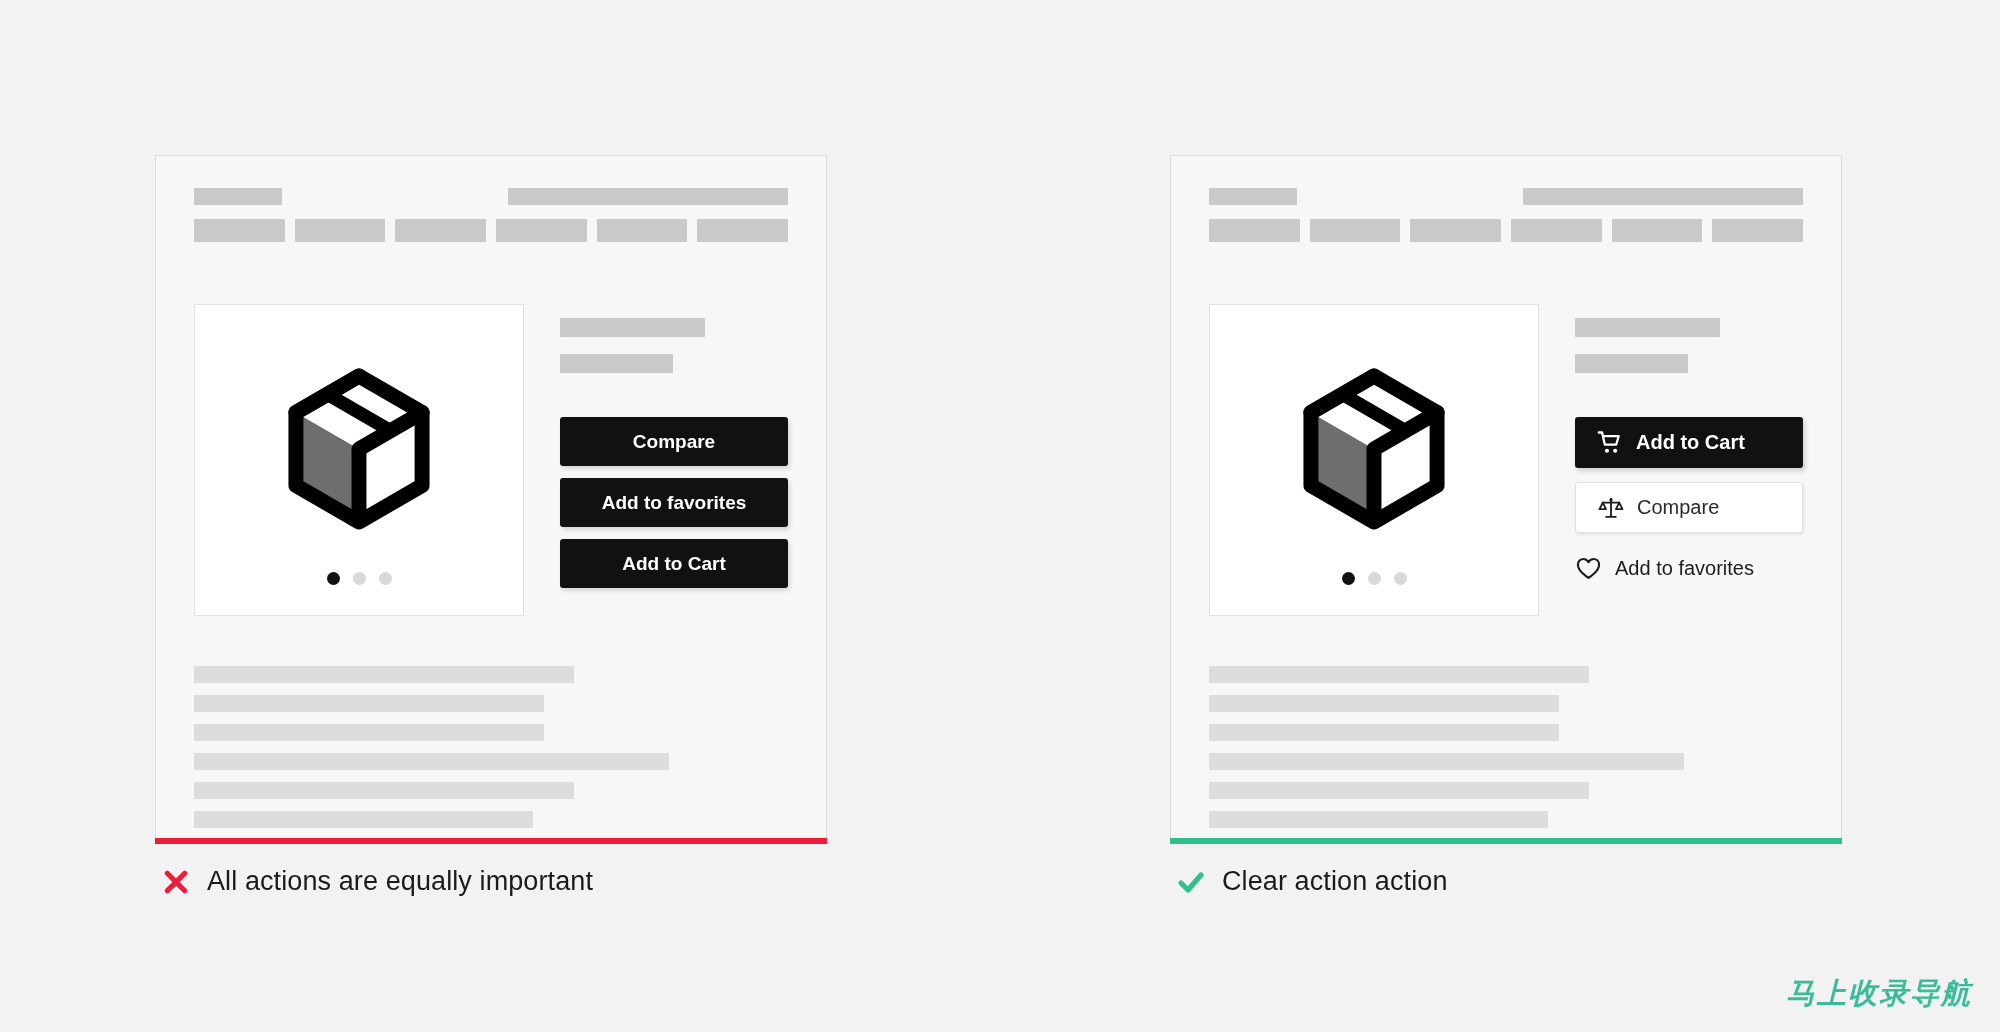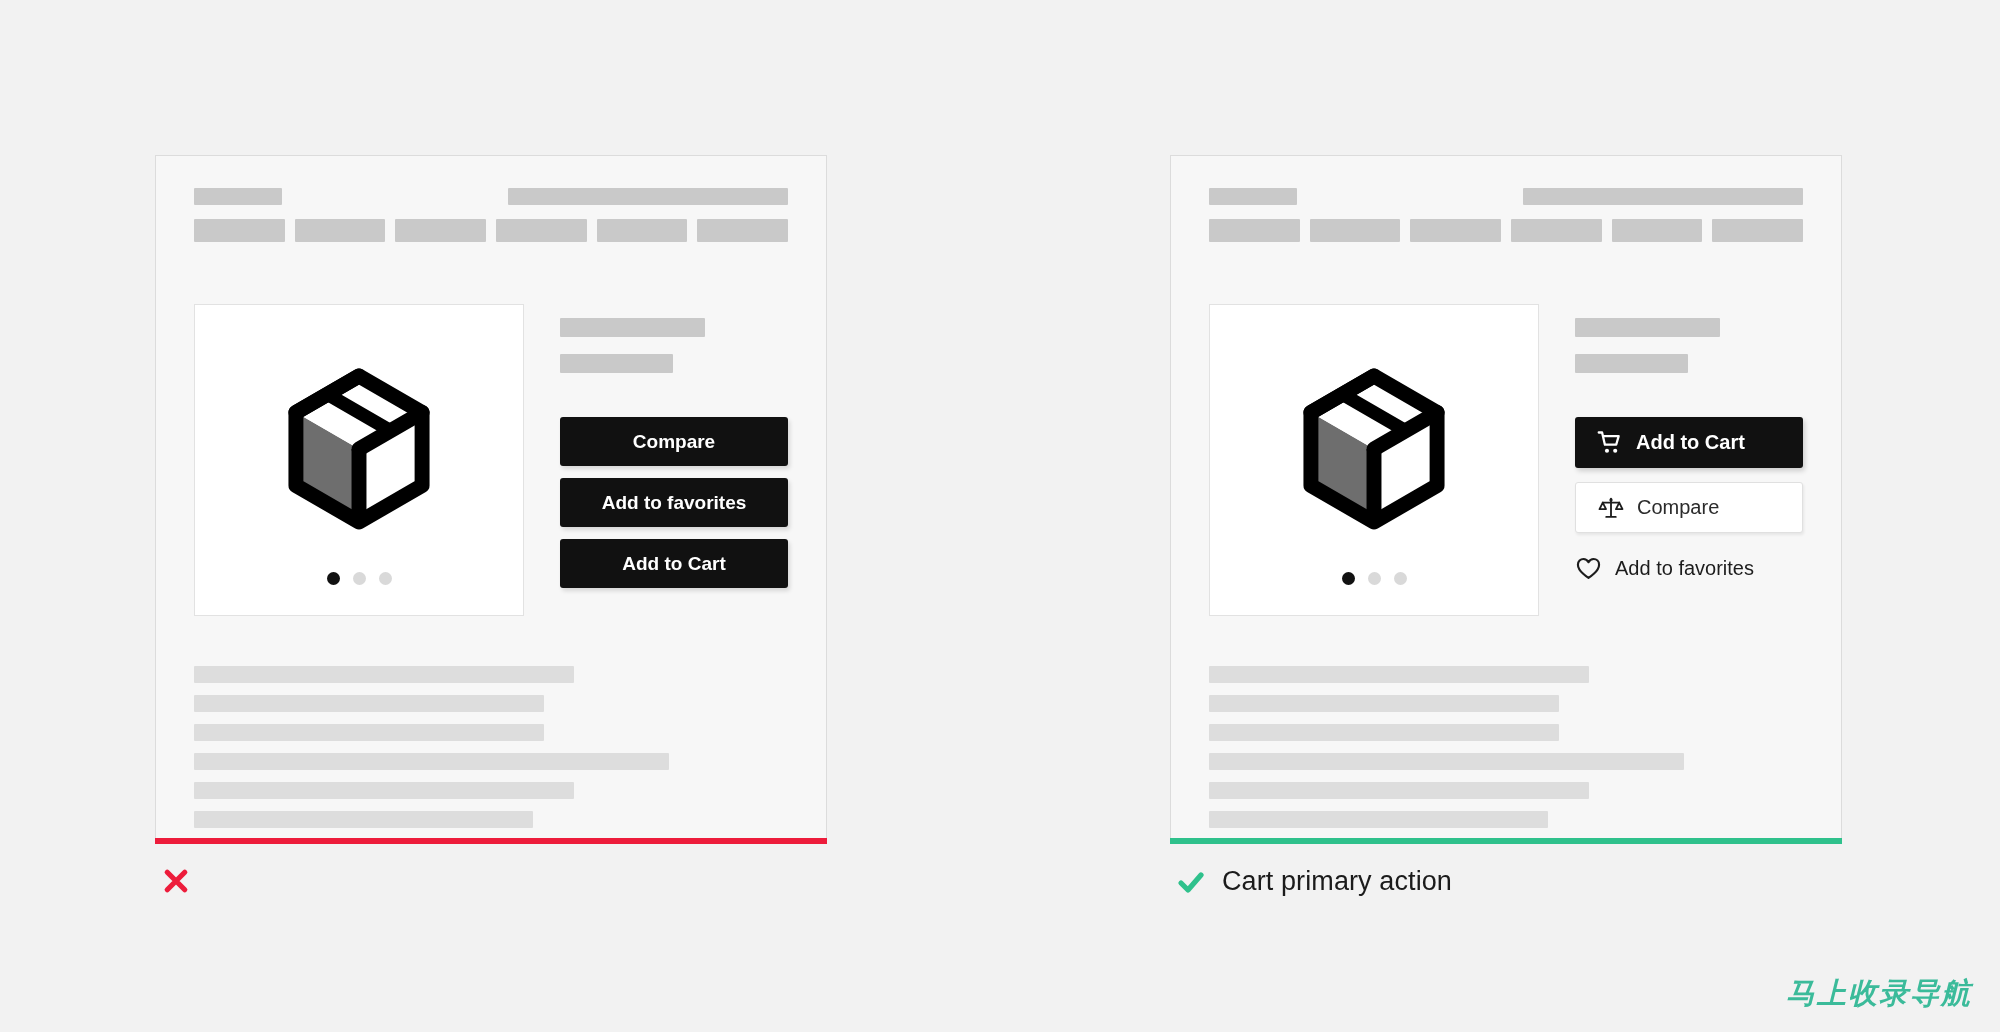--- a/index.html
+++ b/index.html
@@ -289,20 +289,21 @@
         <div class="sk sk--line" style="width:57%"></div>
       </div>
     </div>
 
     <div class="card__accent" style="background:#ED1C3B"></div>
 
     <div class="caption">
       <svg class="caption__mark" viewBox="0 0 24 24">
         <path d="M5 5 L19 19 M19 5 L5 19" stroke="#ED1C3B" stroke-width="4.2" stroke-linecap="round"></path>
       </svg>
+      <span class="caption__text">All actions are equally important</span>
     </div>
   </div>
 
   <div class="example example--do">
     <div class="card">
 
       <div class="hdr-top">
         <span class="sk sk--logo"></span>
         <span class="sk sk--search"></span>
       </div>
@@ -383,19 +384,19 @@
         <div class="sk sk--line" style="width:57%"></div>
       </div>
     </div>
 
     <div class="card__accent" style="background:#2FC18C"></div>
 
     <div class="caption">
       <svg class="caption__mark" viewBox="0 0 24 24">
         <path d="M4 12.8 L9.6 18.4 L20 6.4" fill="none" stroke="#2FC18C" stroke-width="4.2" stroke-linecap="round" stroke-linejoin="round"></path>
       </svg>
-      <span class="caption__text">Cart primary action</span>
+      <span class="caption__text">Clear action action</span>
     </div>
   </div>
 
   <div class="watermark">马上收录导航</div>
 
 </div>
 
 </body></html>

